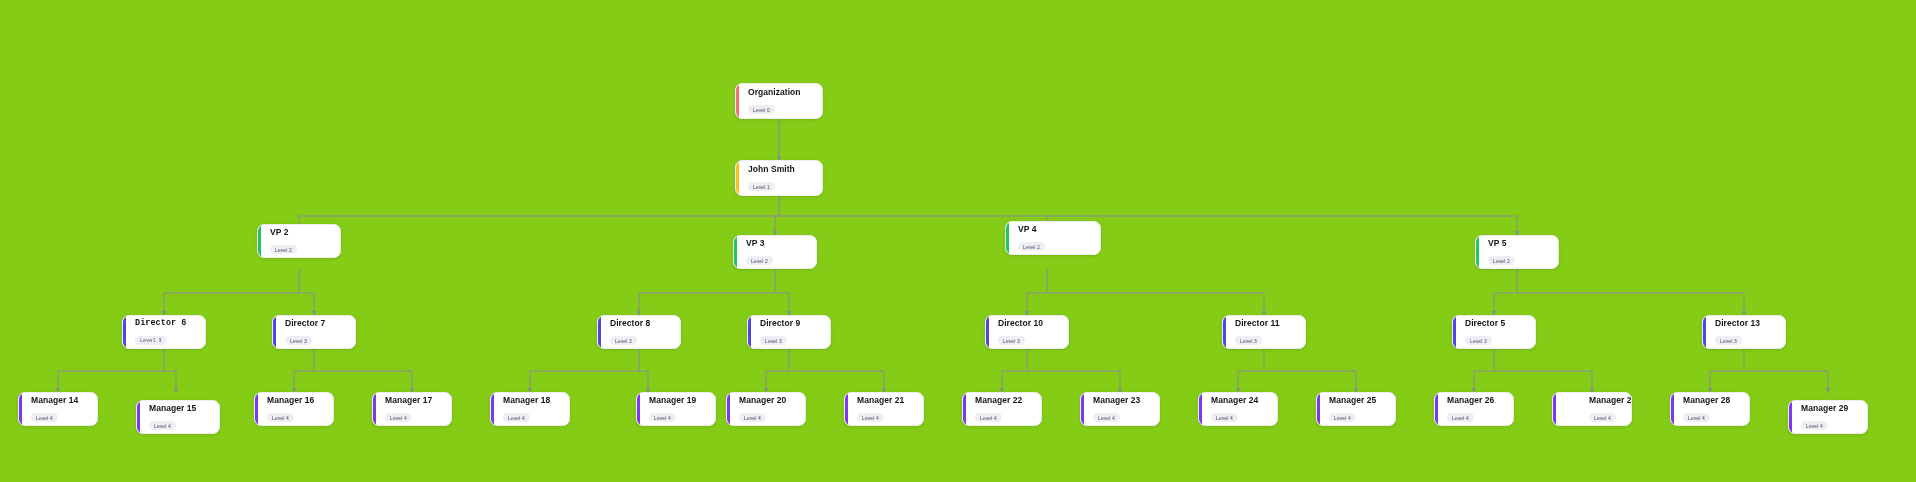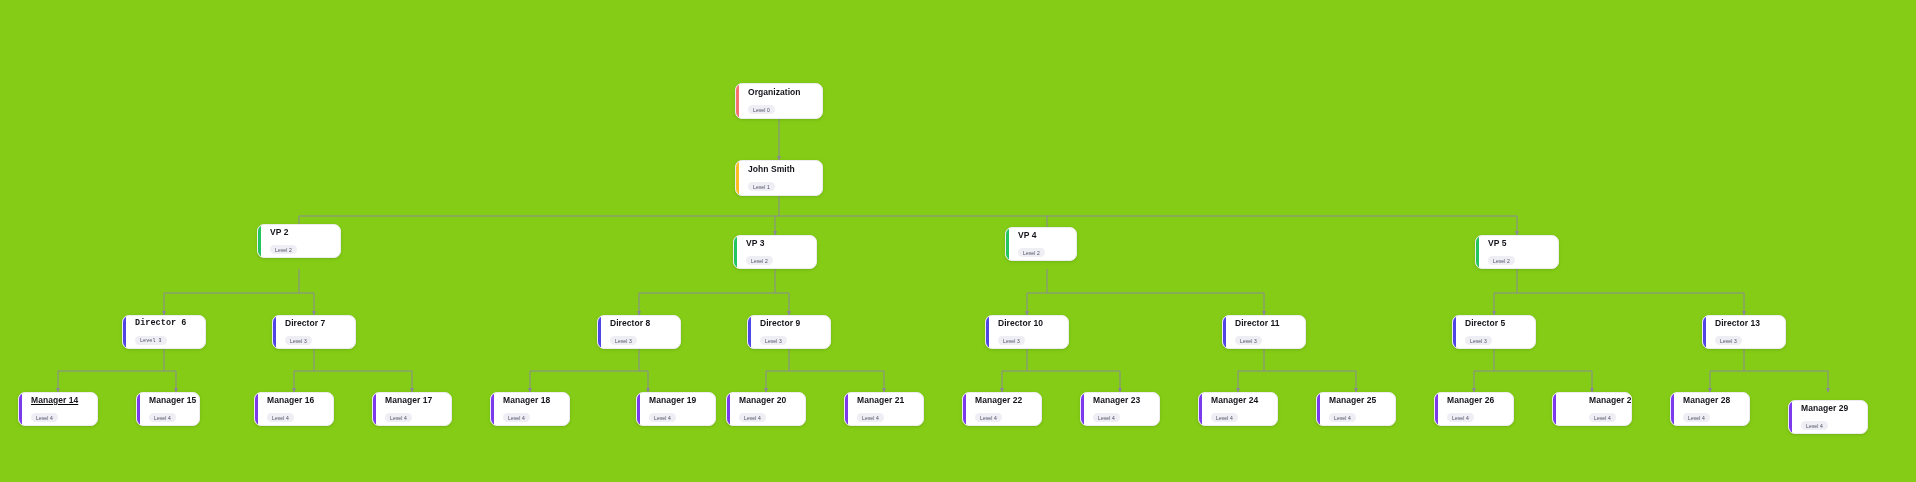--- a/index.html
+++ b/index.html
@@ -130,21 +130,21 @@
         <div class="body"><div class="title">John Smith</div><span class="badge">Level 1</span></div>
       </div>
       <div class="node n-l2" style="left: 257px; top: 224px; width: 84px; height: 34px;">
         <div class="accent" style="background: rgb(34, 197, 94);"></div>
         <div class="body"><div class="title">VP 2</div><span class="badge">Level 2</span></div>
       </div>
       <div class="node n-l2" style="left: 733px; top: 235px; width: 84px; height: 34px;">
         <div class="accent" style="background: rgb(34, 197, 94);"></div>
         <div class="body"><div class="title">VP 3</div><span class="badge">Level 2</span></div>
       </div>
-      <div class="node n-l2" style="left: 1005px; top: 227px; width: 72px; height: 34px;">
+      <div class="node n-l2" style="left: 1005px; top: 221px; width: 96px; height: 34px;">
         <div class="accent" style="background: rgb(34, 197, 94);"></div>
         <div class="body"><div class="title">VP 4</div><span class="badge">Level 2</span></div>
       </div>
       <div class="node n-l2" style="left: 1475px; top: 235px; width: 84px; height: 34px;">
         <div class="accent" style="background: rgb(34, 197, 94);"></div>
         <div class="body"><div class="title">VP 5</div><span class="badge">Level 2</span></div>
       </div>
       <div class="node n-l3" style="left: 122px; top: 315px; width: 84px; height: 34px; font-family: Liberation Mono, monospace;">
         <div class="accent" style="background: rgb(79, 70, 229);"></div>
         <div class="body"><div class="title">Director 6</div><span class="badge">Level 3</span></div>
@@ -170,25 +170,25 @@
         <div class="body"><div class="title">Director 11</div><span class="badge">Level 3</span></div>
       </div>
       <div class="node n-l3" style="left: 1452px; top: 315px; width: 84px; height: 34px;">
         <div class="accent" style="background: rgb(79, 70, 229);"></div>
         <div class="body"><div class="title">Director 5</div><span class="badge">Level 3</span></div>
       </div>
       <div class="node n-l3" style="left: 1702px; top: 315px; width: 84px; height: 34px;">
         <div class="accent" style="background: rgb(79, 70, 229);"></div>
         <div class="body"><div class="title">Director 13</div><span class="badge">Level 3</span></div>
       </div>
-      <div class="node n-l4" style="left: 18px; top: 392px; width: 80px; height: 34px; text-decoration: underline;">
+      <div class="node n-l4" style="left: 18px; top: 392px; width: 80px; height: 34px;">
         <div class="accent" style="background: rgb(124, 58, 237);"></div>
         <div class="body"><div class="title">Manager 14</div><span class="badge">Level 4</span></div>
       </div>
-      <div class="node n-l4" style="left: 136px; top: 392px; width: 64px; height: 34px;">
+      <div class="node n-l4" style="left: 136px; top: 400px; width: 84px; height: 34px;">
         <div class="accent" style="background: rgb(124, 58, 237);"></div>
         <div class="body"><div class="title">Manager 15</div><span class="badge">Level 4</span></div>
       </div>
       <div class="node n-l4" style="left: 254px; top: 392px; width: 80px; height: 34px;">
         <div class="accent" style="background: rgb(124, 58, 237);"></div>
         <div class="body"><div class="title">Manager 16</div><span class="badge">Level 4</span></div>
       </div>
       <div class="node n-l4" style="left: 372px; top: 392px; width: 80px; height: 34px;">
         <div class="accent" style="background: rgb(124, 58, 237);"></div>
         <div class="body"><div class="title">Manager 17</div><span class="badge">Level 4</span></div>

